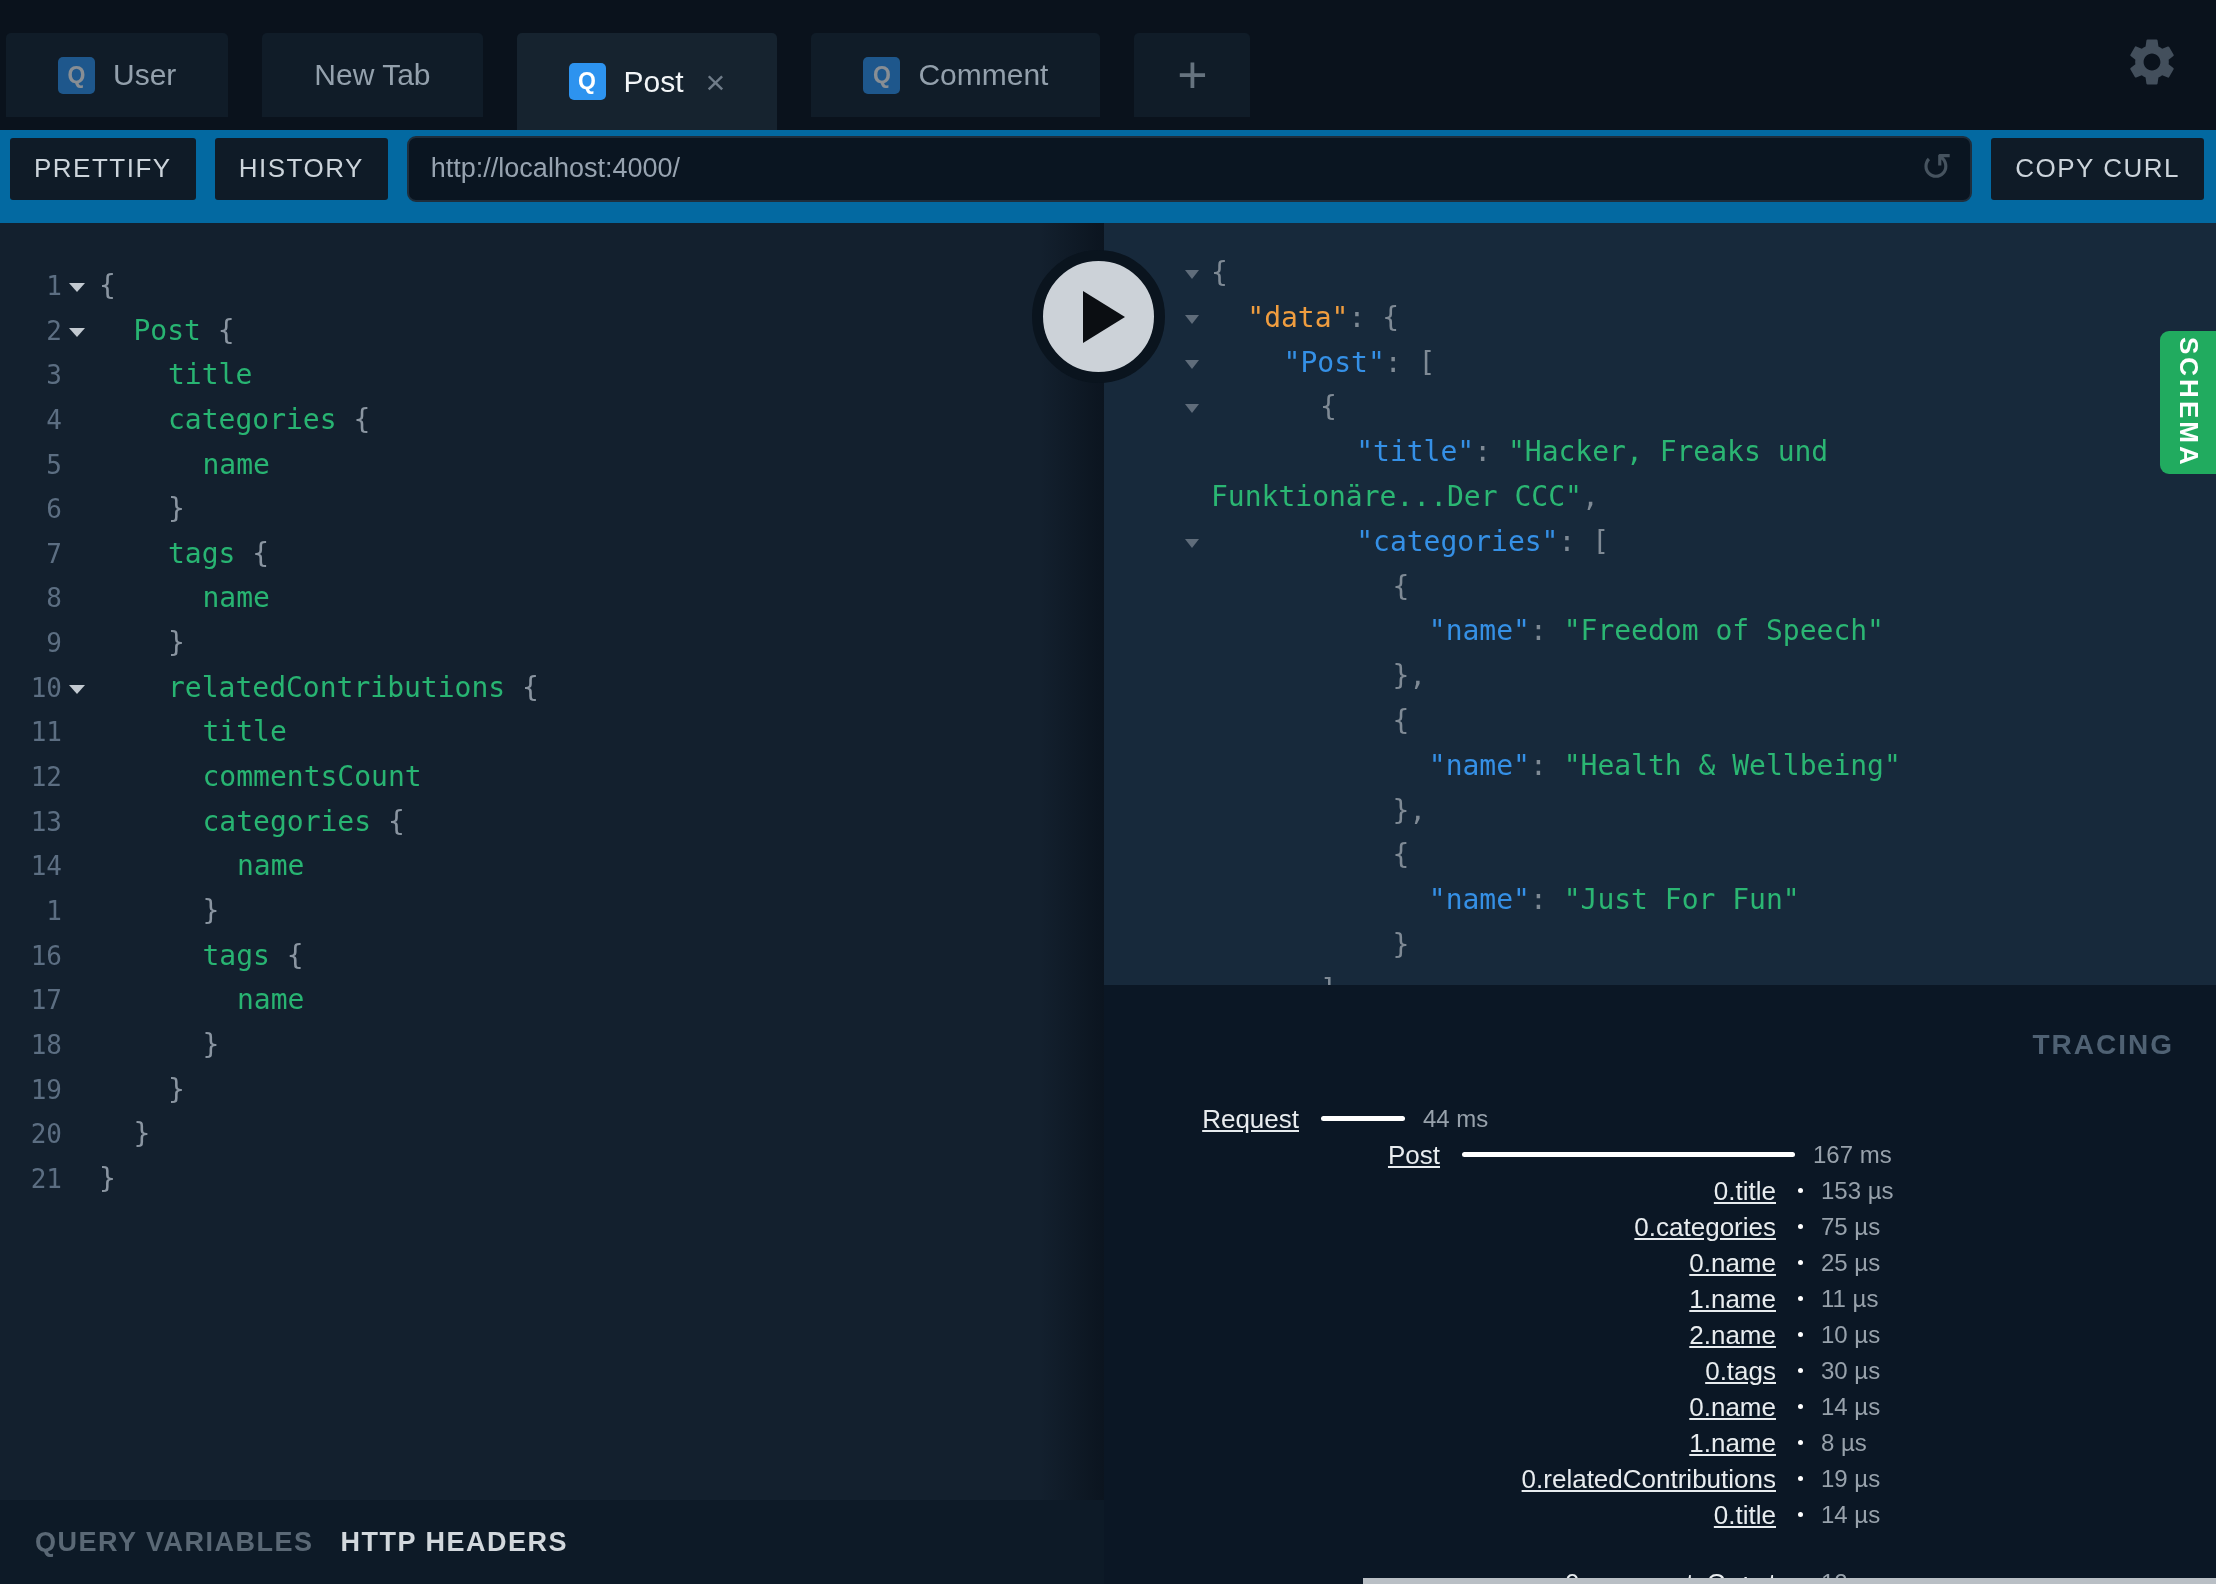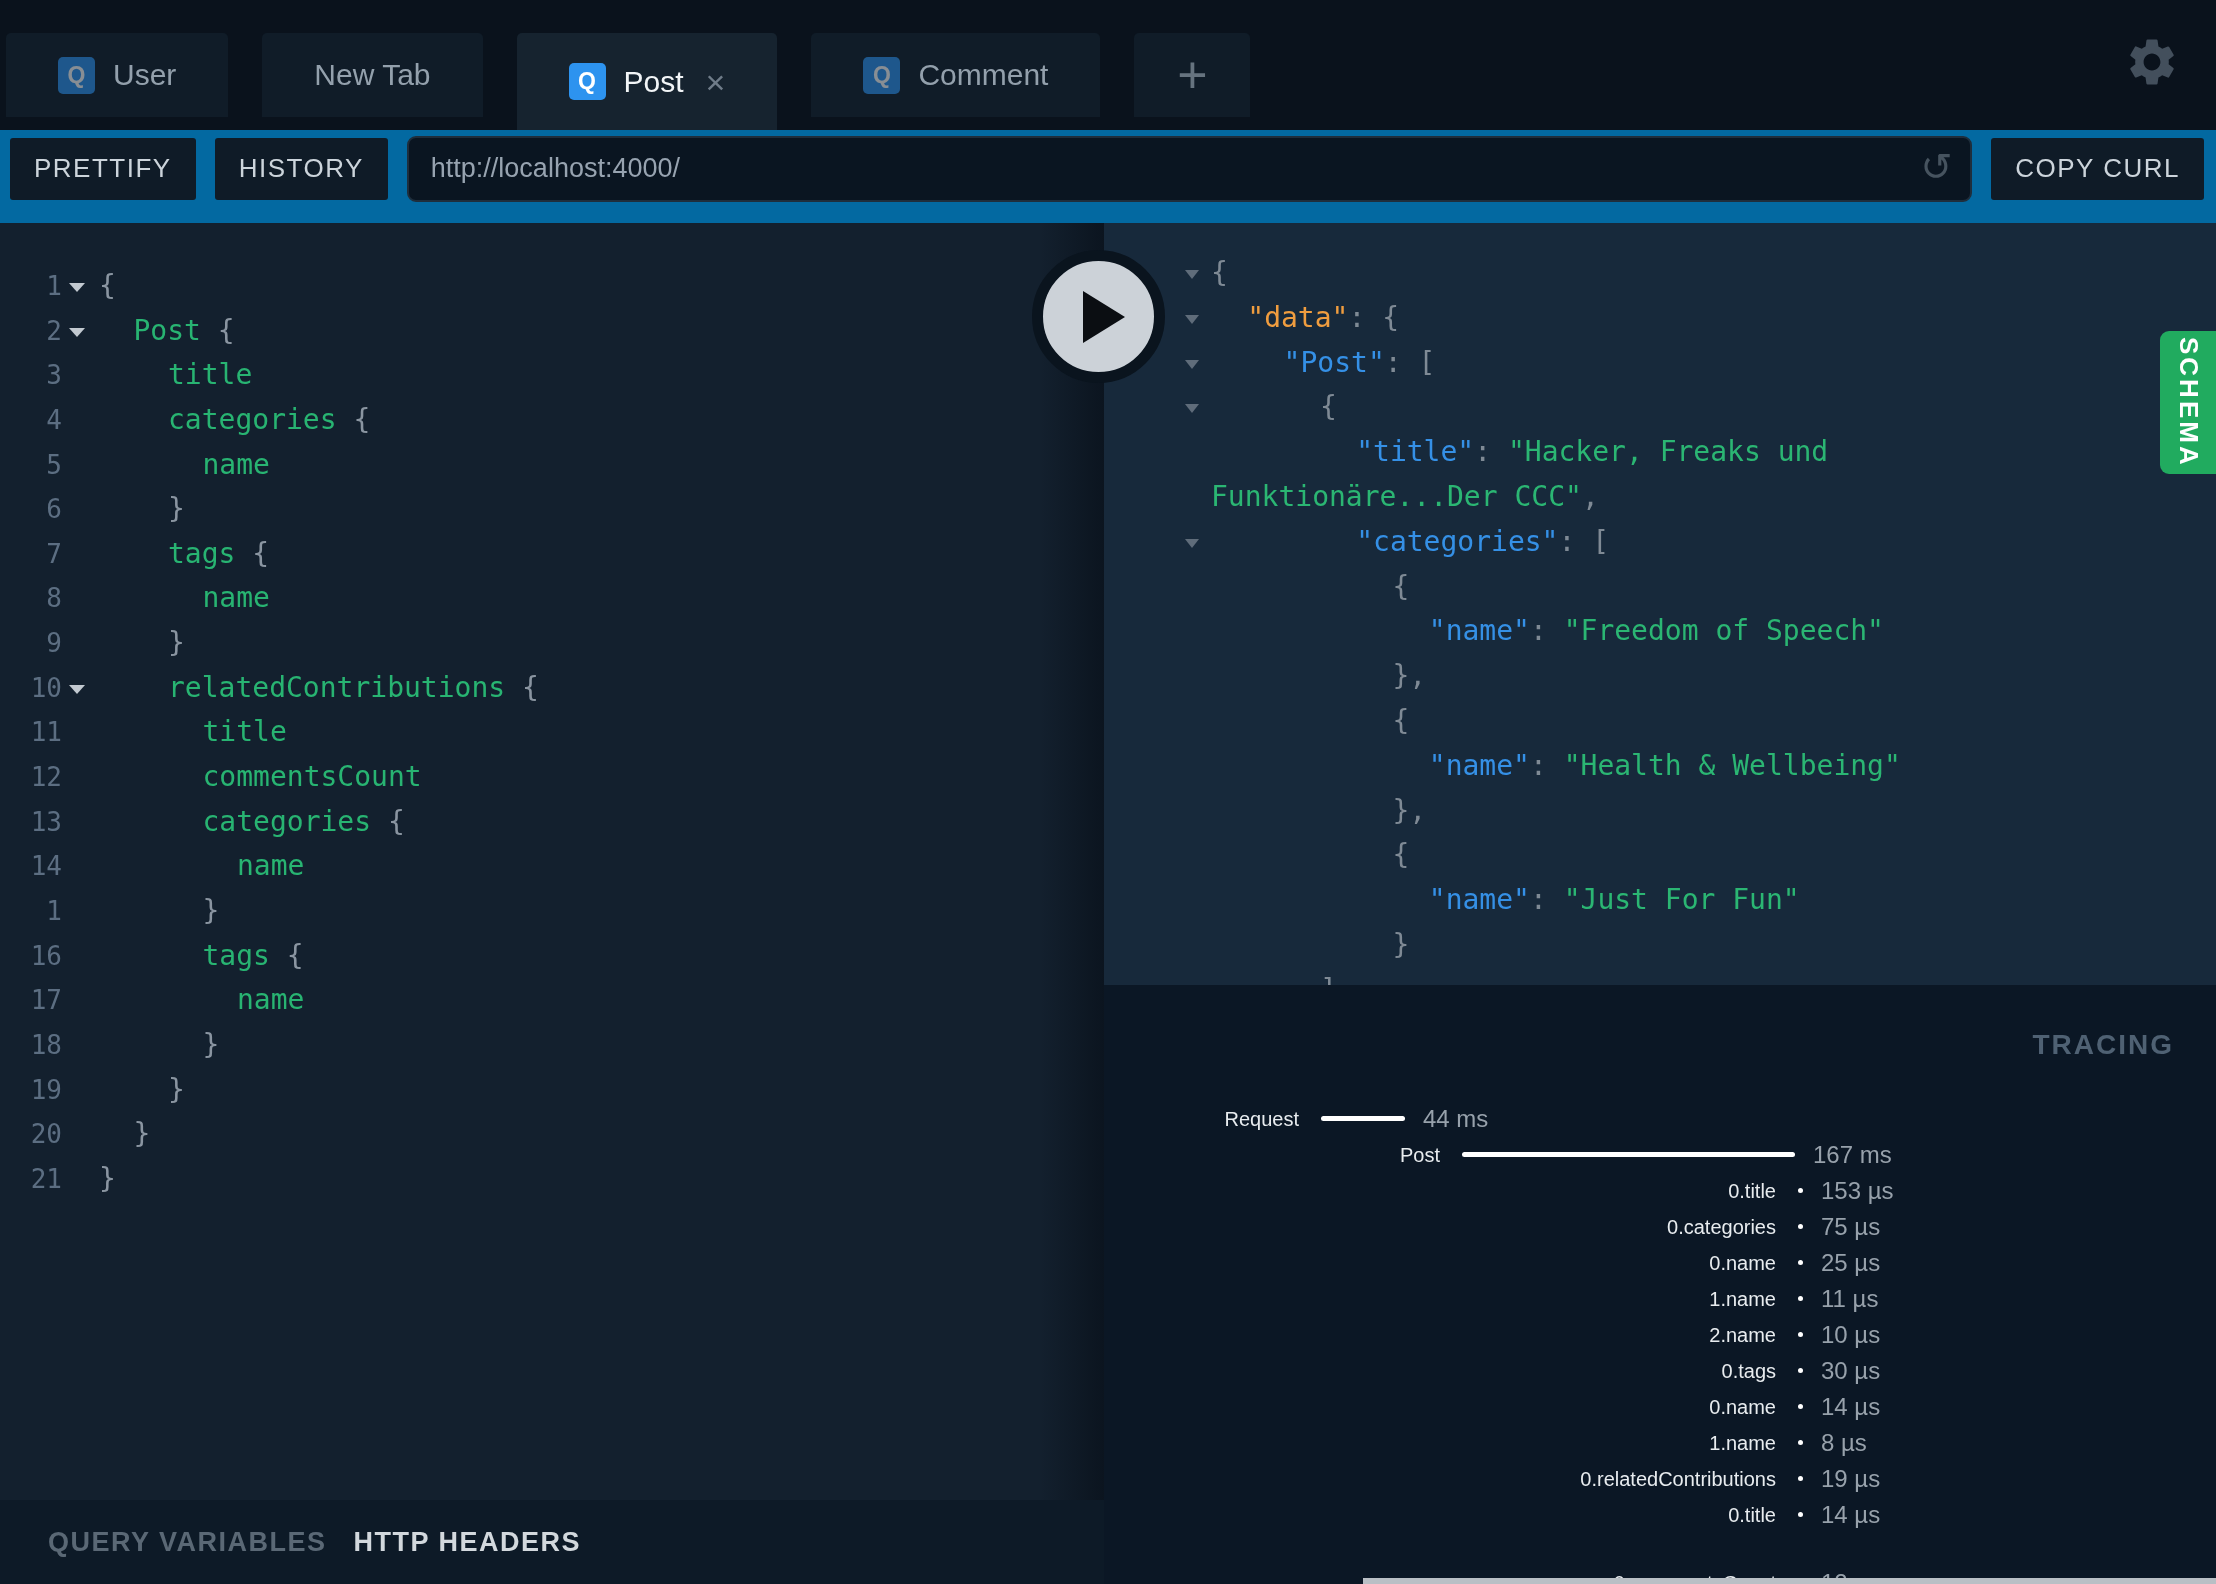--- a/index.html
+++ b/index.html
@@ -41,21 +41,21 @@
   .lnum { position:absolute; left:0; top:0; width:62px; text-align:right; color:#5c6e82;
           font:26px/44.65px "DejaVu Sans Mono", monospace; }
   .ecaret { position:absolute; left:69px; top:19px; width:0; height:0;
             border-left:8px solid transparent; border-right:8px solid transparent; border-top:9px solid #c2c9d0; }
   .ecode { position:absolute; top:0; font:28px/44.65px "DejaVu Sans Mono", monospace; white-space:pre; }
   .tok-field { color:#28b472; }
   .tok-punct { color:#8a95a1; }
 
   
   .bottom-bar { position:absolute; left:0; top:1500px; width:1104px; height:84px; background:#0d1a27;
-                display:flex; align-items:center; padding-left:48px; gap:27px; }
+                display:flex; align-items:center; padding-left:35px; gap:27px; }
   .qv-label { color:#5a6875; font-size:27px; font-weight:bold; letter-spacing:1.5px; cursor:pointer; }
   .hh-label { color:#d2d8dd; font-size:27px; font-weight:bold; letter-spacing:1.5px; cursor:pointer; }
 
   
   .response-pane { position:absolute; left:1104px; top:223px; width:1112px; height:762px; background:#17293b; overflow:hidden; }
   .rlines { padding-top:28px; }
   .rline { position:relative; height:44.8px; }
   .rcaret { position:absolute; left:81px; top:19px; width:0; height:0;
             border-left:7px solid transparent; border-right:7px solid transparent; border-top:9px solid #5f6c7a; }
   .rcode { position:absolute; top:0; font:28px/44.8px "DejaVu Sans Mono", monospace; white-space:pre; }
@@ -72,21 +72,21 @@
   .play-btn { position:absolute; left:1032px; top:250px; width:133px; height:133px; border-radius:50%;
               background:#ccd2d8; border:11px solid #0a141e; display:flex; align-items:center; justify-content:center;
               cursor:pointer; z-index:5; }
   .play-triangle { width:0; height:0; border-left:42px solid #0b0e12; border-top:26px solid transparent;
                    border-bottom:26px solid transparent; margin-left:10px; }
 
   
   .tracing-pane { position:absolute; left:1104px; top:985px; width:1112px; height:599px; background:#0b1725; overflow:hidden; }
   .tracing-title { position:absolute; right:42px; top:44px; color:#4f6173; font-size:28px; font-weight:bold; letter-spacing:2px; }
   .trow { position:absolute; left:0; width:100%; height:36px; }
-  .tlabel { position:absolute; top:0; line-height:36px; color:#e8ecef; font-size:20px; white-space:nowrap; }
+  .tlabel { position:absolute; top:0; line-height:36px; color:#e8ecef; font-size:26px; white-space:nowrap;text-decoration:underline; }
   .tbar { position:absolute; top:15px; height:5px; background:#ffffff; border-radius:2.5px; }
   .ttime { position:absolute; top:0; line-height:36px; color:#97a1ab; font-size:24px; white-space:nowrap; }
   .tscrollbar { position:absolute; left:259px; bottom:0; width:853px; height:6px; background:#b9bfc5; }
 </style>
 </head>
 <body>
 
 <div class="screen">
 
   <div class="tabbar">

